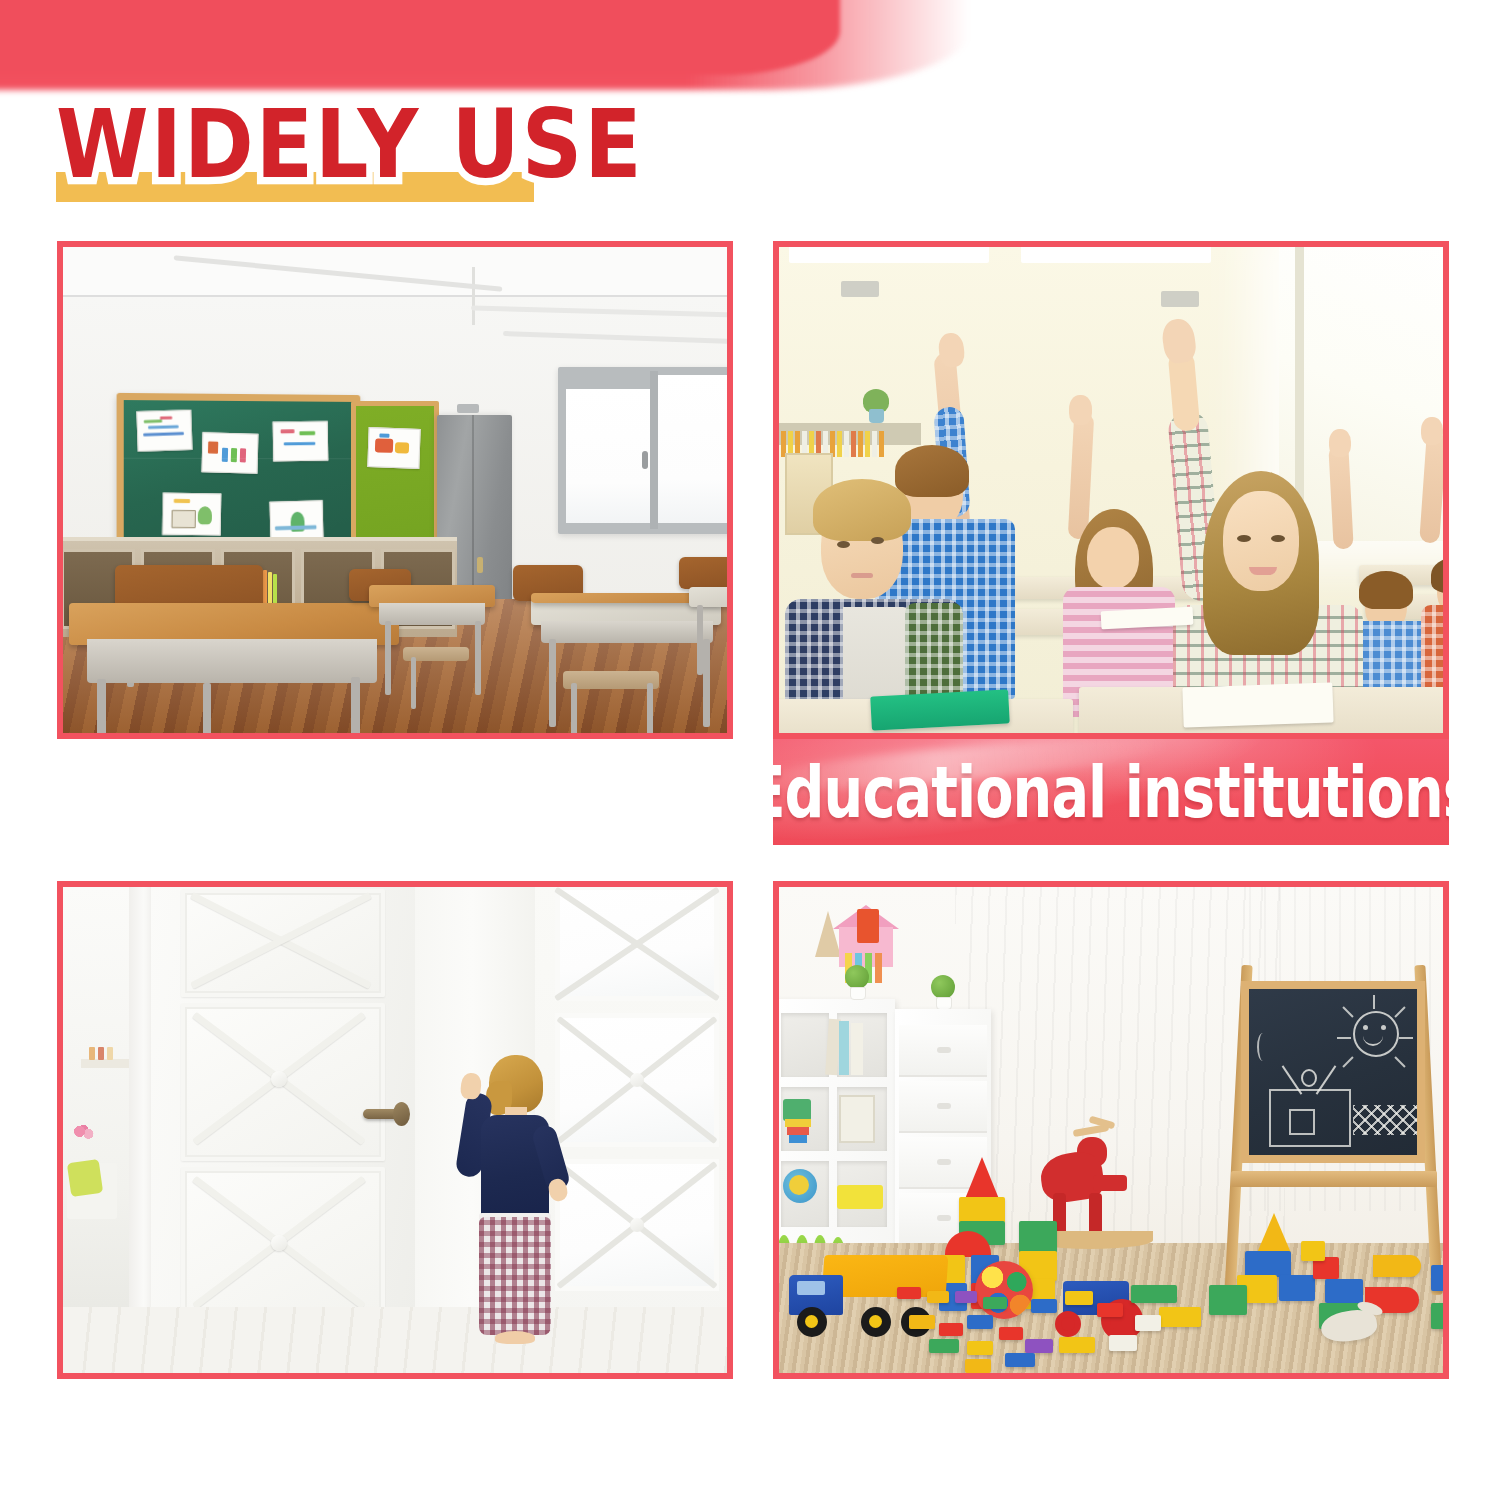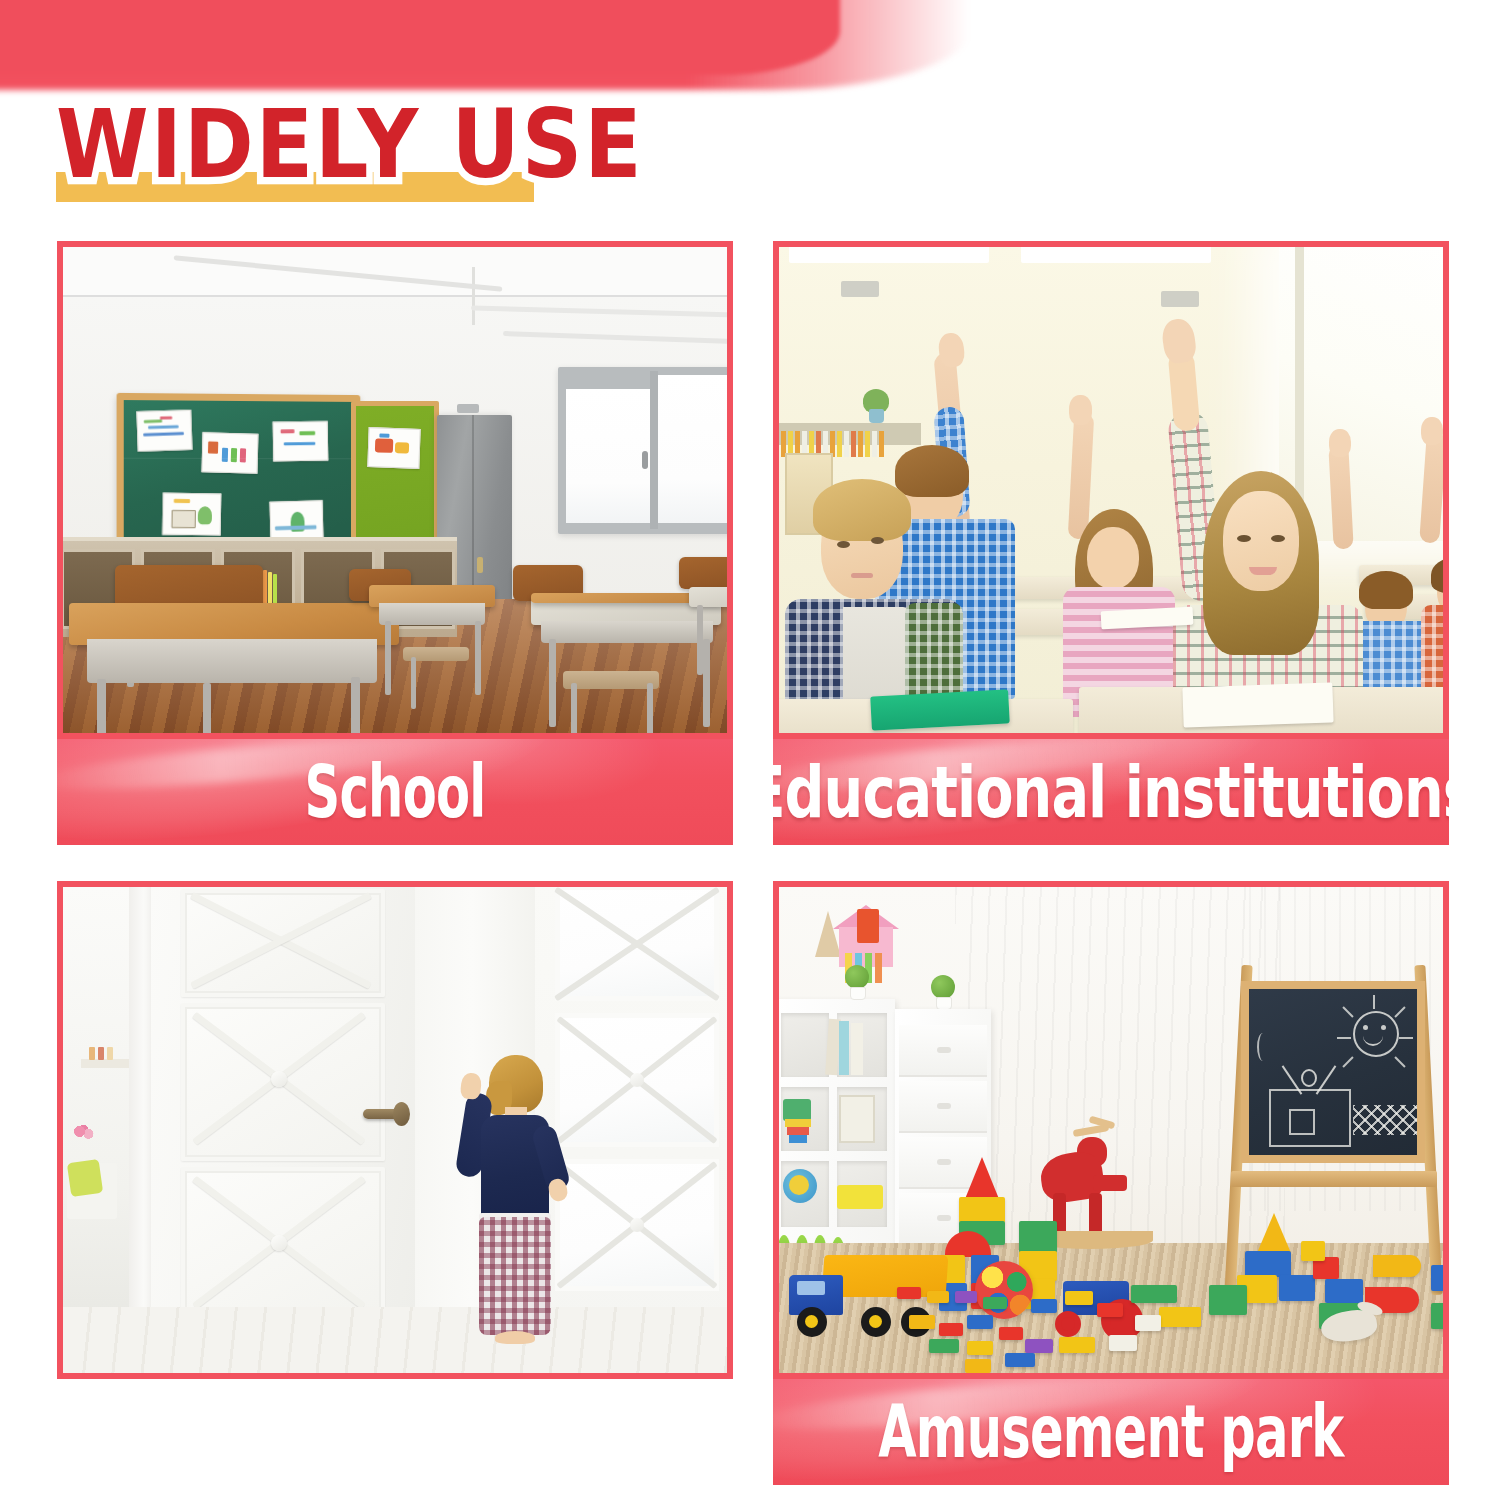--- a/index.html
+++ b/index.html
@@ -455,26 +455,20 @@
             <div class="leg" style="left:584px;top:436px;width:6px;height:56px;"></div>
           </div>
 
           <div class="desk">
             <div class="chairback" style="left:616px;top:310px;width:58px;height:32px;"></div>
             <div class="dtop" style="left:626px;top:340px;width:64px;height:20px;background:linear-gradient(170deg,#E3E0D6,#CFCBC0);"></div>
             <div class="leg" style="left:634px;top:358px;width:6px;height:70px;"></div>
           </div>
         </div>
       </div>
-      <div class="caption">
-        <div class="swoosh1"></div>
-        <div class="swoosh2"></div>
-        <div class="swoosh3"></div>
-        <span class="cap-text">School</span>
-      </div>
     </div>
 
     <div class="cell c1">
       <div class="photo">
         <div class="scene s2">
           <div class="win"></div>
           <div class="winpost"></div>
           <div class="lightpanel" style="left:10px;top:-8px;width:200px;height:24px;"></div>
           <div class="lightpanel" style="left:242px;top:-10px;width:190px;height:26px;"></div>
           <div class="vent" style="left:62px;top:34px;width:38px;height:16px;"></div>
@@ -821,22 +815,16 @@
           <div class="blk" style="left:352px;top:398px;width:46px;height:18px;background:#3CA85B;"></div>
           <div class="blk" style="left:380px;top:420px;width:42px;height:20px;background:#F2C516;"></div>
           <div class="blk" style="left:356px;top:428px;width:26px;height:16px;background:#F2F0E6;"></div>
           <div class="blk" style="left:226px;top:466px;width:30px;height:14px;background:#2D6CC8;"></div>
           <div class="blk" style="left:186px;top:472px;width:26px;height:14px;background:#F2B816;"></div>
 
           <div class="bunny"></div>
           <div class="bunny-ear"></div>
         </div>
       </div>
-      <div class="caption">
-        <div class="swoosh1"></div>
-        <div class="swoosh2"></div>
-        <div class="swoosh3"></div>
-        <span class="cap-text">Amusement park</span>
-      </div>
     </div>
 
   </div>
 </div>
 
 </body></html>

